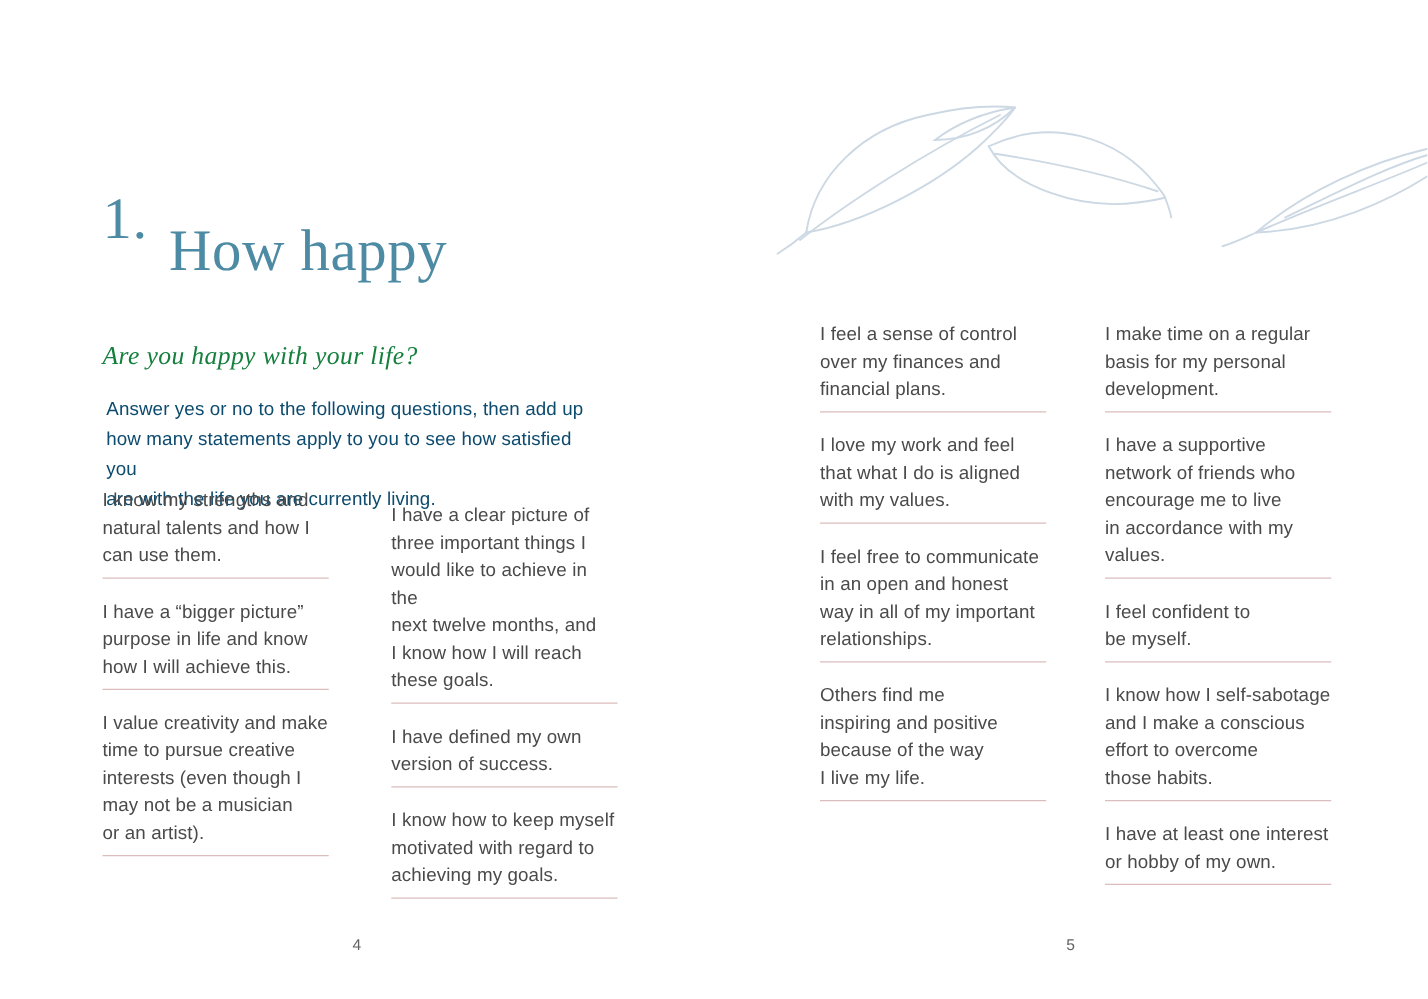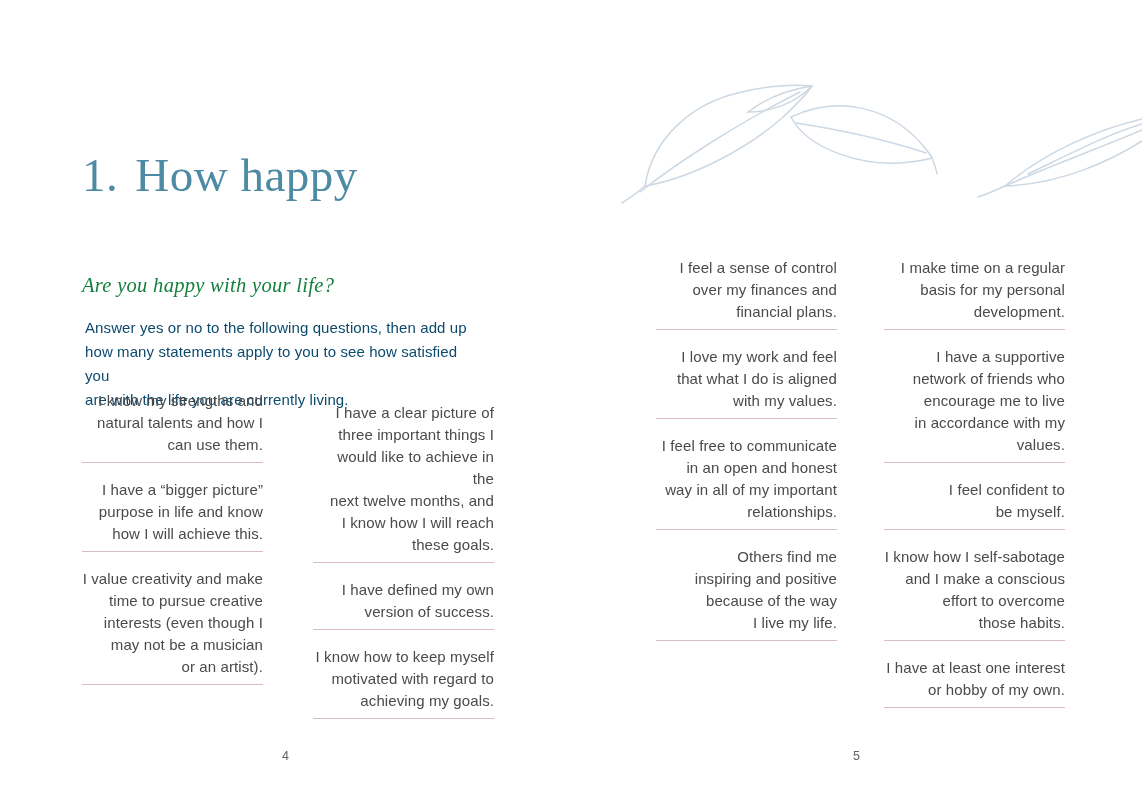--- a/index.html
+++ b/index.html
@@ -16,33 +16,33 @@
   }
   .chapter-title{
     position:absolute;left:82px;top:150px;margin:0;
     display:flex;gap:17px;
     font-family:"Liberation Serif", serif;
     font-weight:400;
     font-size:47px;line-height:50px;
     color:#4d8aa3;letter-spacing:0.5px;
   }
   .chapter-title .num{display:block;}
-  .chapter-title .tlines span{display:block;}
+  .chapter-title .tlines span{display:block;margin-top:26px;}
   .subtitle{
     position:absolute;left:82px;top:274px;margin:0;
     font-family:"Liberation Serif", serif;
     font-style:italic;
     font-size:20.5px;color:#15803d;letter-spacing:0.3px;
   }
   .intro{
     position:absolute;left:85px;top:316px;margin:0;width:400px;
     font-size:15px;line-height:24px;color:#0c4a6e;
     white-space:pre-line;letter-spacing:0.1px;
   }
-  .col{position:absolute;width:181px;text-align:right;}
+  .col{position:absolute;width:181px;}
   .col-l1{left:82px;top:390px;}
   .col-l2{left:313px;top:402px;}
   .col-r1{left:656px;top:257px;}
   .col-r2{left:884px;top:257px;}
   .statement{
     font-size:15px;line-height:22px;color:#4a4a4a;
     white-space:pre-line;letter-spacing:0.1px;
     padding-bottom:6px;margin-bottom:16px;
     border-bottom:1px solid #dcbdbd;
   }

